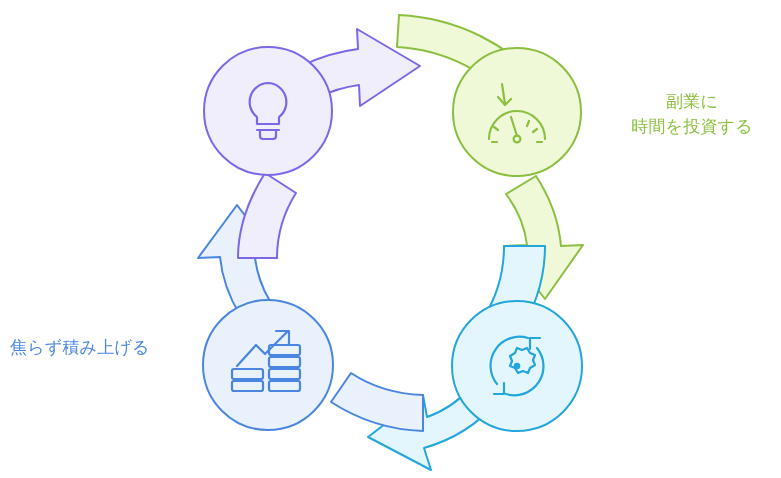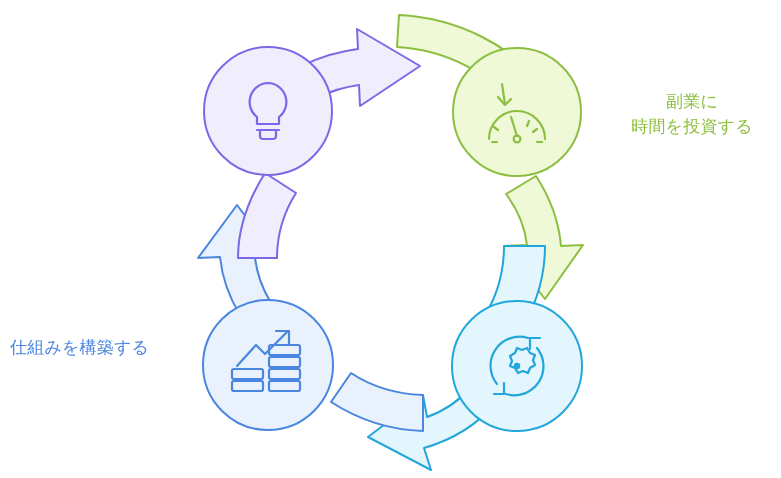--- a/index.html
+++ b/index.html
@@ -298,15 +298,15 @@
         <rect x="232" y="381" width="31" height="10" rx="2"></rect>
       </g>
     </g>
   </svg>
 
 
   <div class="label label-tr" style="color:#8CBF3F;">副業に
 時間を投資する</div>
 
 
-  <div class="label label-bl" style="color:#4A86E0;">仕組みを構築する</div>
+  <div class="label label-bl" style="color:#4A86E0;">焦らず積み上げる</div>
 
 </div>
 
 </body></html>

